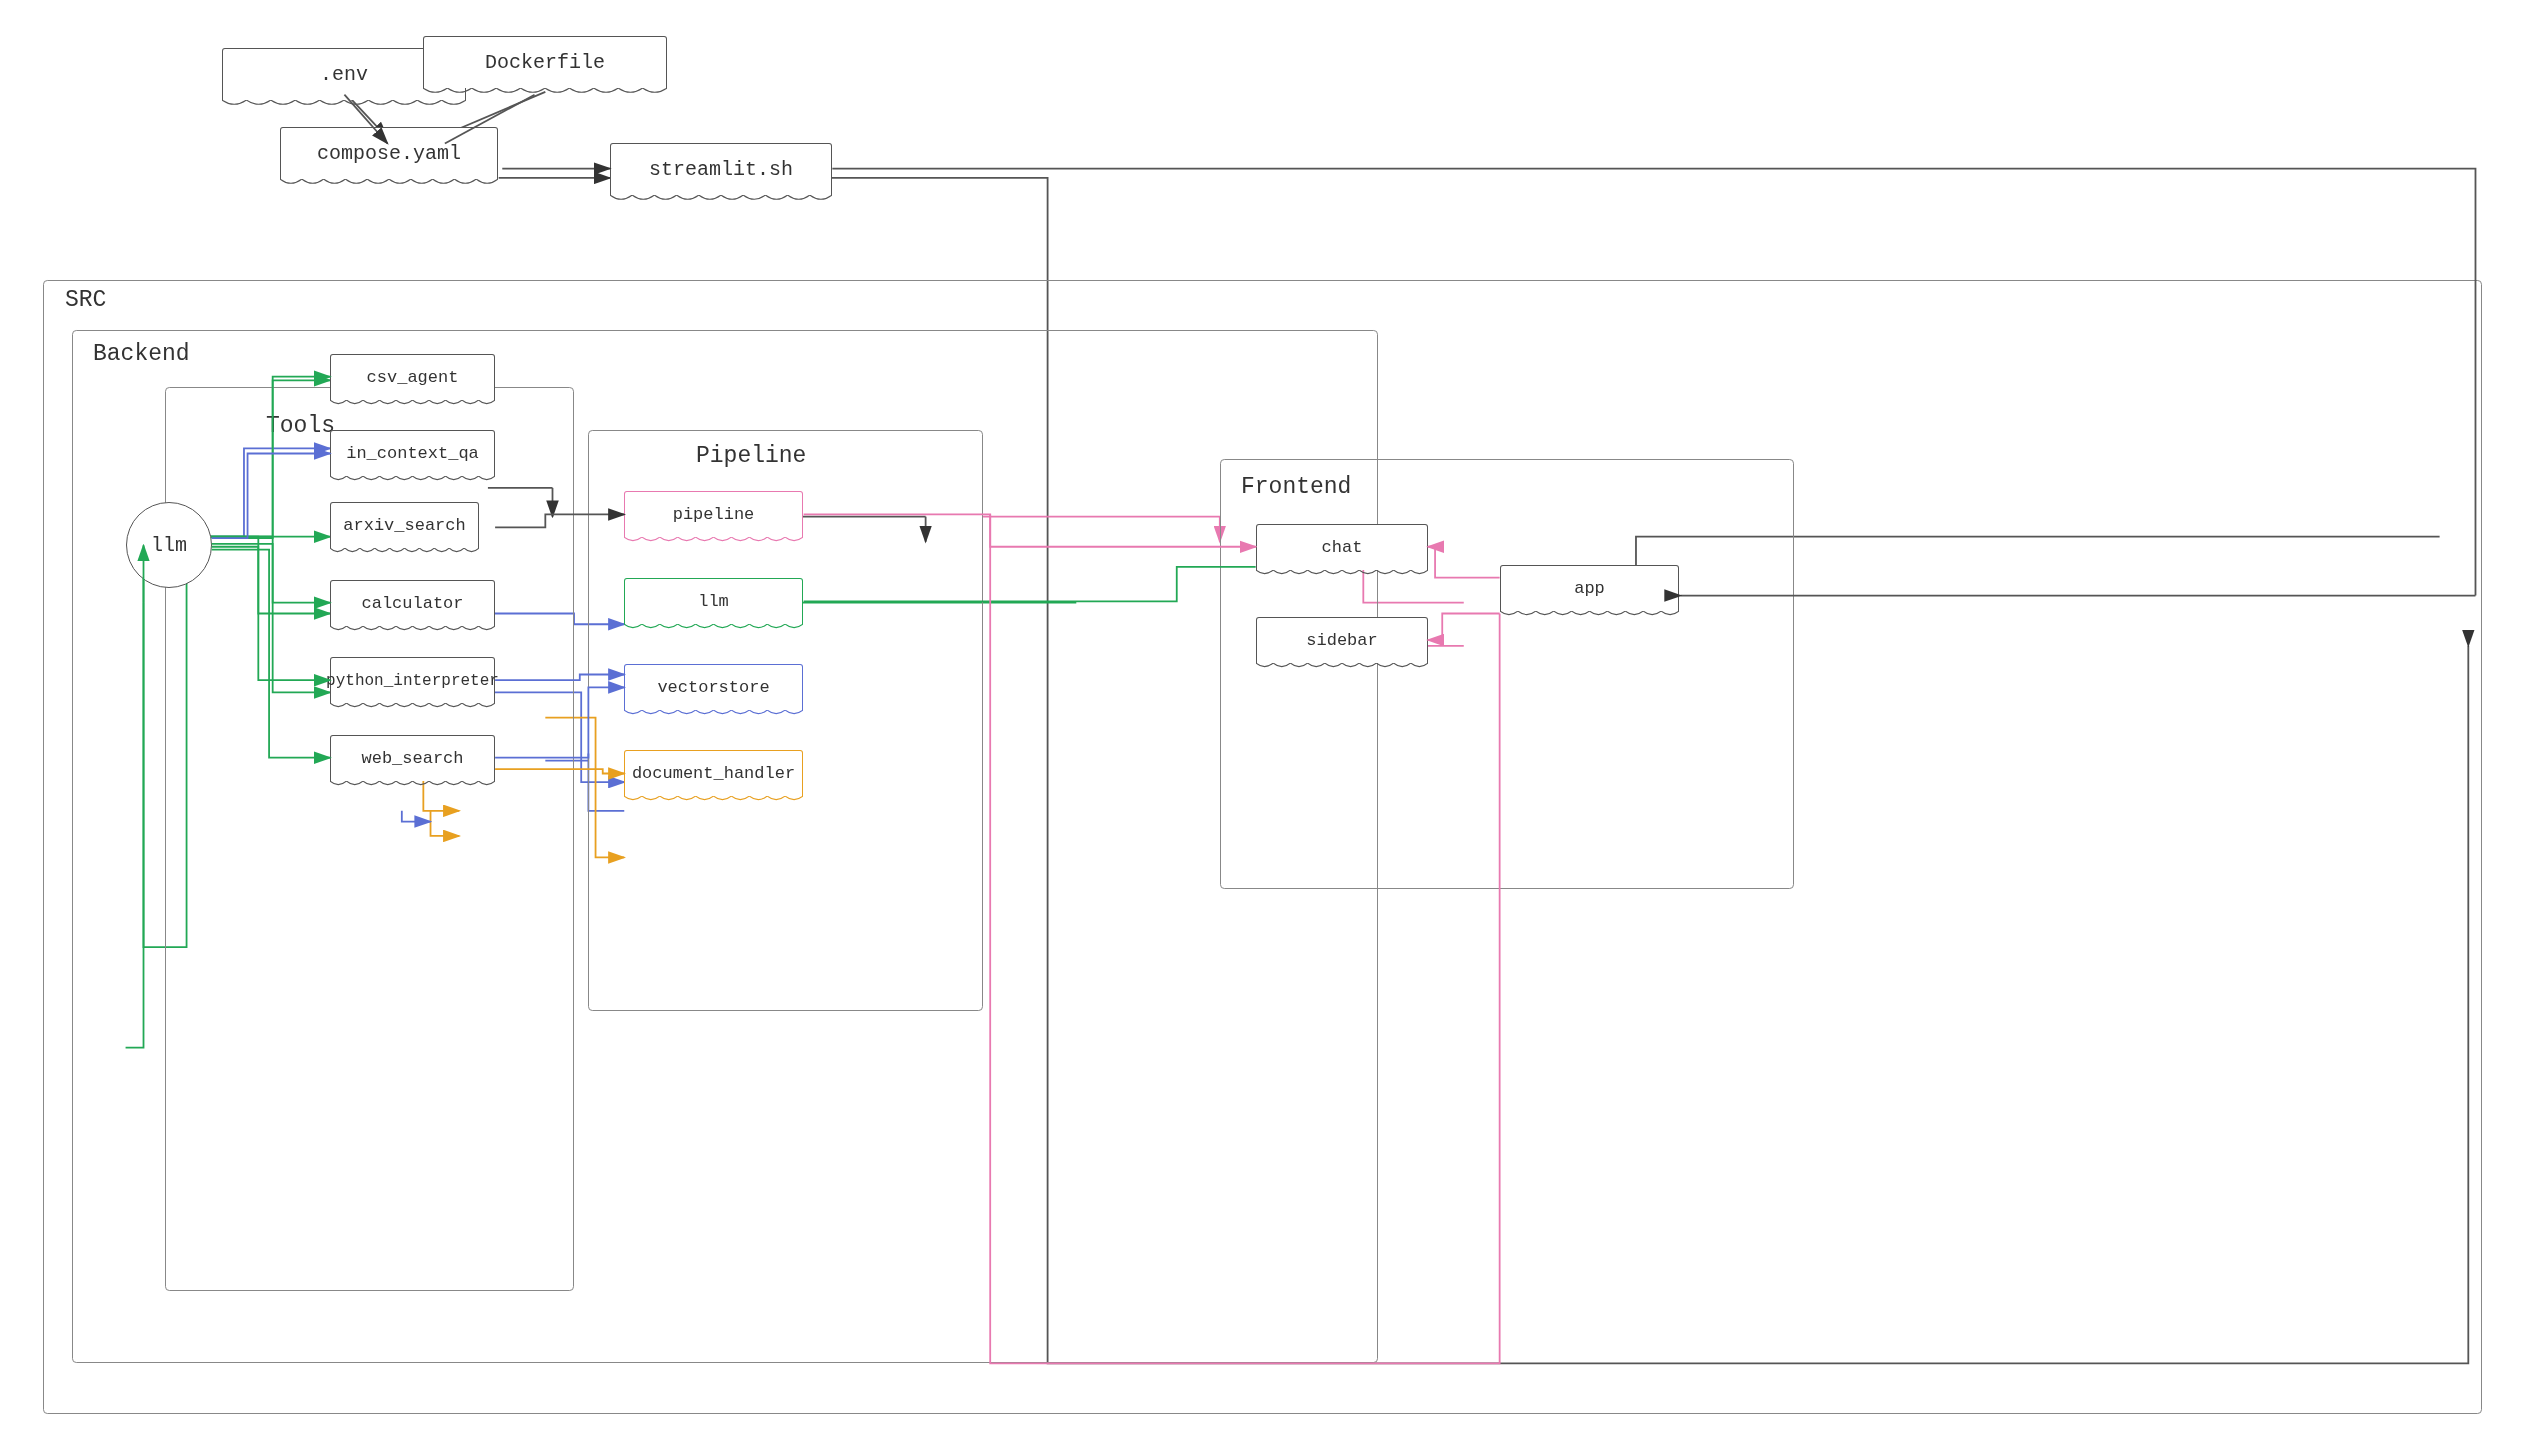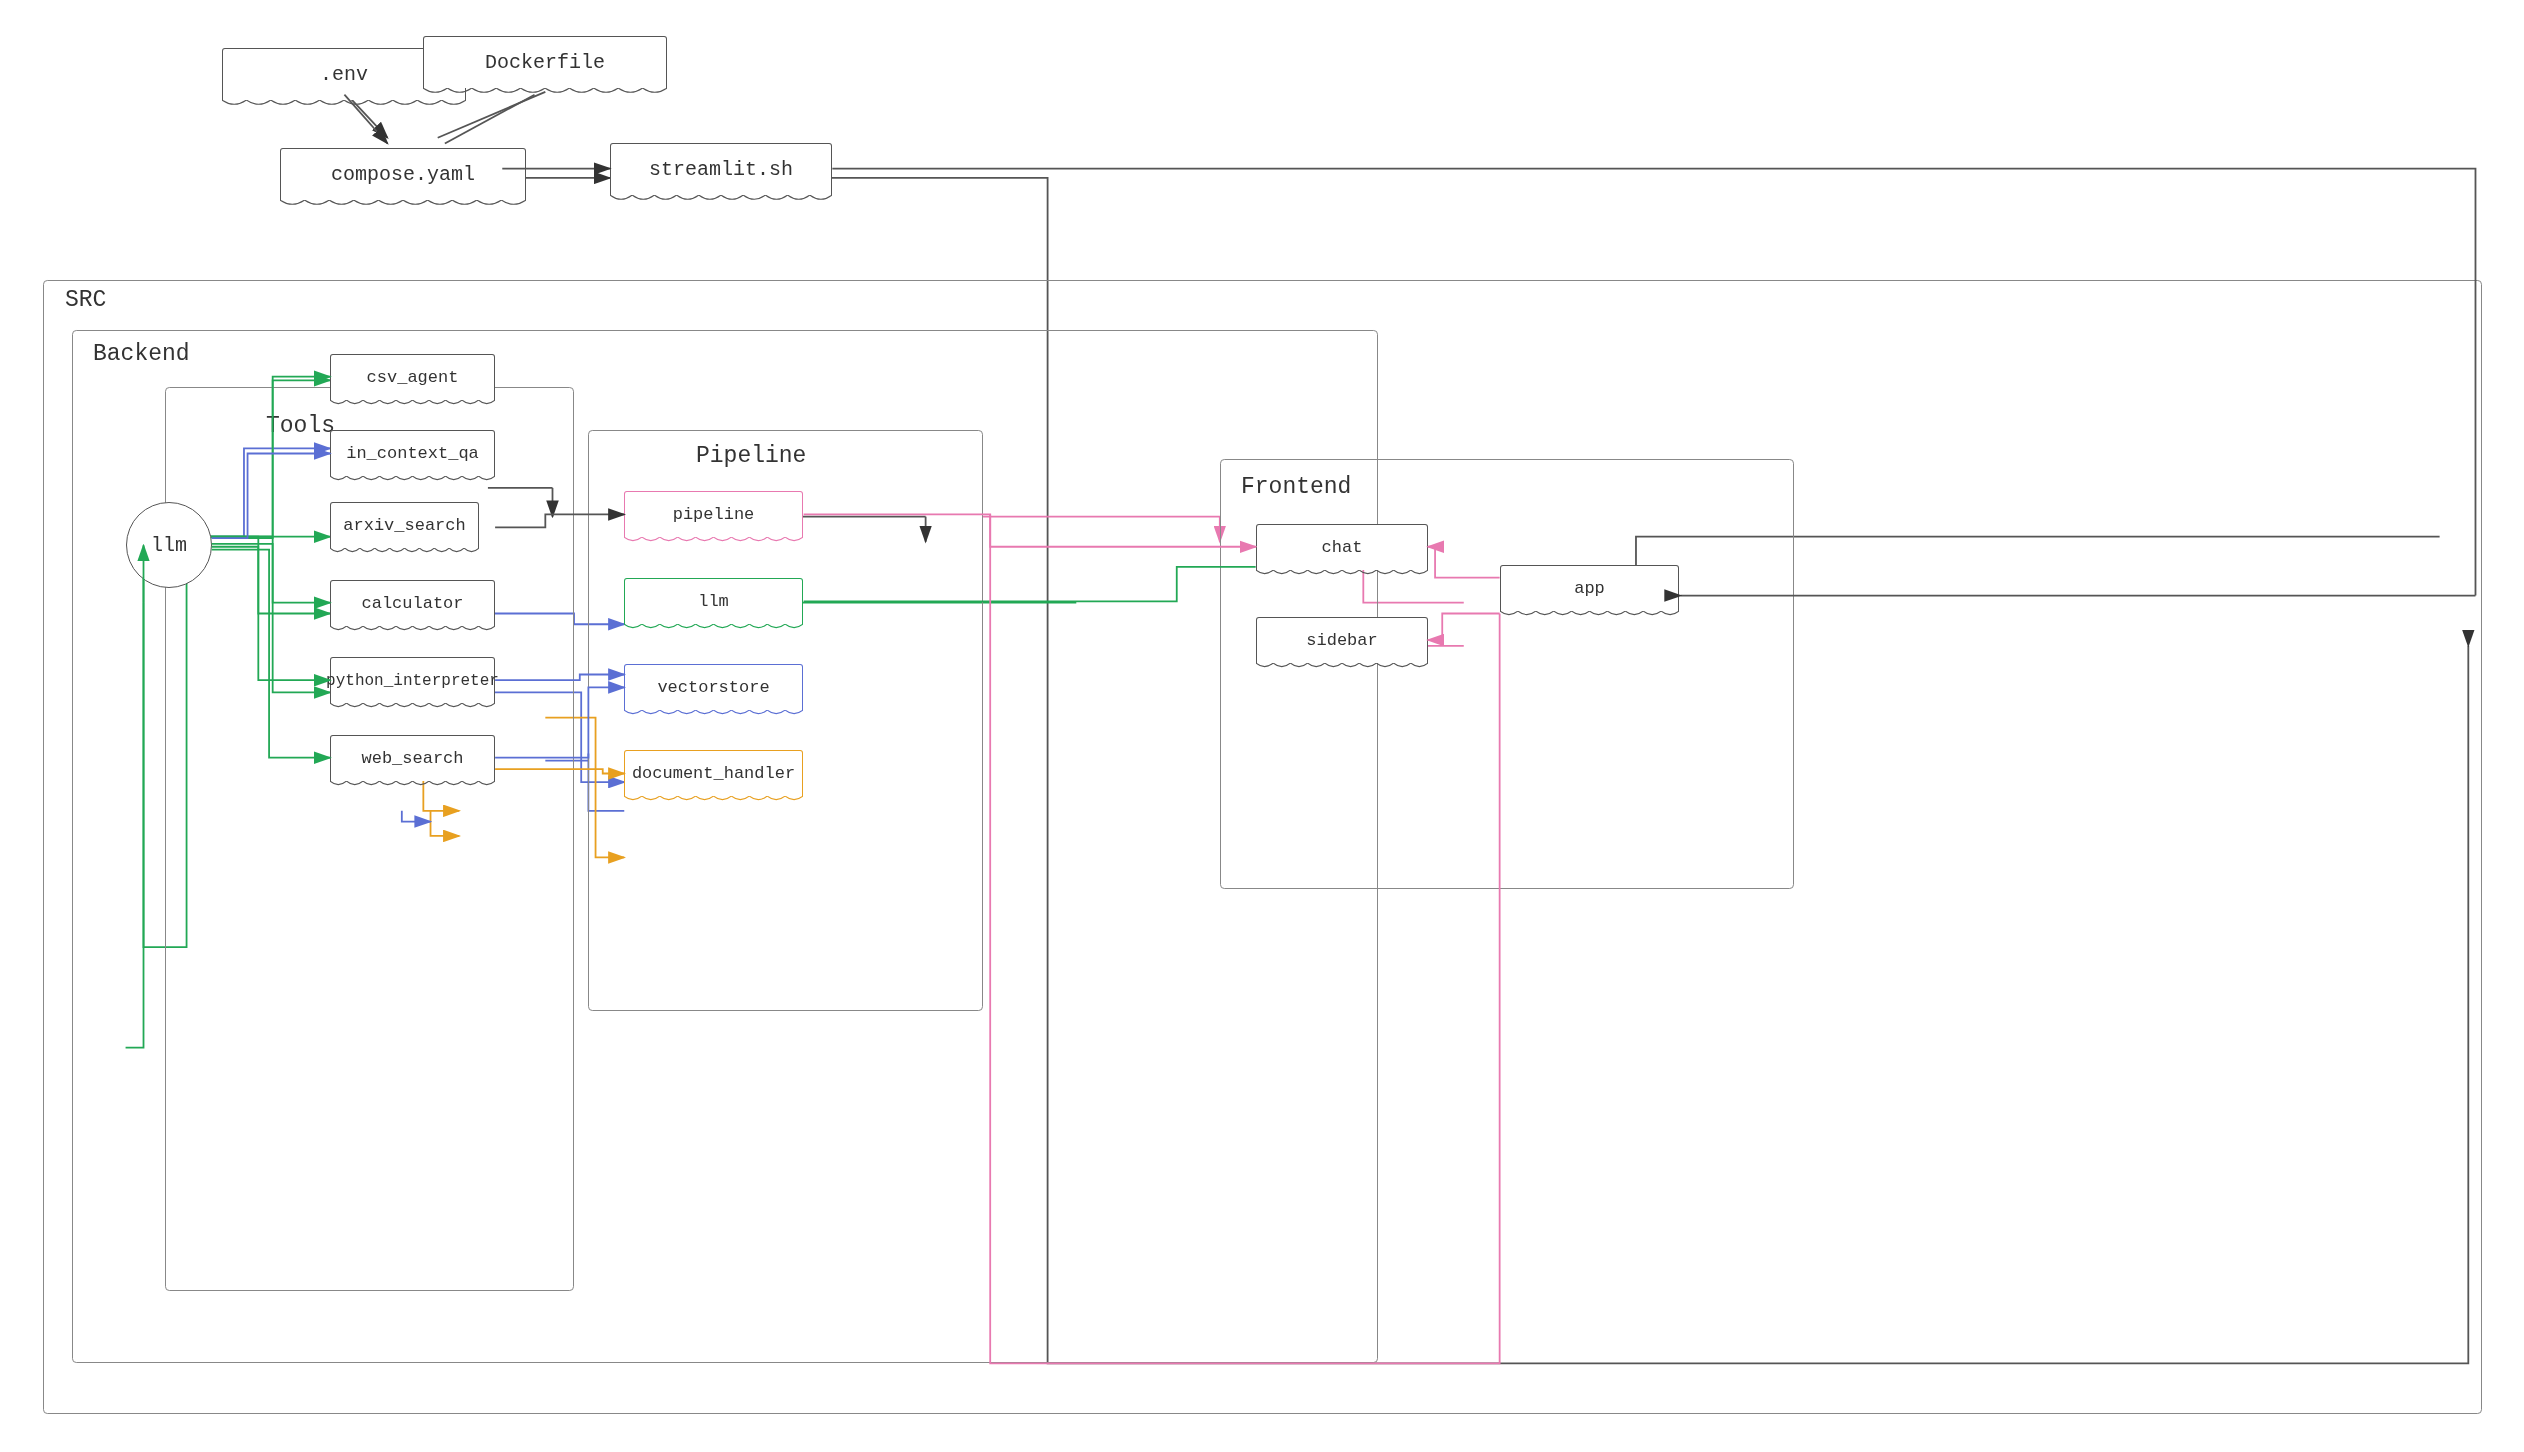--- a/index.html
+++ b/index.html
@@ -167,21 +167,21 @@
     </svg>
   </div>
 
   <div class="wavy-box" style="left:423px; top:36px; width:244px;">
     <div class="wavy-box-inner" style="height:52px;">Dockerfile</div>
     <svg class="wavy-svg" height="8.6" viewBox="0 0 340 12" preserveAspectRatio="none">
       <path d="M0,0 Q17,12 34,0 Q51,12 68,0 Q85,12 102,0 Q119,12 136,0 Q153,12 170,0 Q187,12 204,0 Q221,12 238,0 Q255,12 272,0 Q289,12 306,0 Q323,12 340,0" stroke="#555" stroke-width="1.5" fill="none"></path>
     </svg>
   </div>
 
-  <div class="wavy-box" style="left:280px; top:148px; width:246px;">
+  <div class="wavy-box" style="left:280px; top:127px; width:218px;">
     <div class="wavy-box-inner" style="height:52px;">compose.yaml</div>
     <svg class="wavy-svg" height="8.6" viewBox="0 0 310 12" preserveAspectRatio="none">
       <path d="M0,0 Q15.5,12 31,0 Q46.5,12 62,0 Q77.5,12 93,0 Q108.5,12 124,0 Q139.5,12 155,0 Q170.5,12 186,0 Q201.5,12 217,0 Q232.5,12 248,0 Q263.5,12 279,0 Q294.5,12 310,0" stroke="#555" stroke-width="1.5" fill="none"></path>
     </svg>
   </div>
 
   <div class="wavy-box" style="left:610px; top:143px; width:222px;">
     <div class="wavy-box-inner" style="height:52px;">streamlit.sh</div>
     <svg class="wavy-svg" height="8.6" viewBox="0 0 310 12" preserveAspectRatio="none">
       <path d="M0,0 Q15.5,12 31,0 Q46.5,12 62,0 Q77.5,12 93,0 Q108.5,12 124,0 Q139.5,12 155,0 Q170.5,12 186,0 Q201.5,12 217,0 Q232.5,12 248,0 Q263.5,12 279,0 Q294.5,12 310,0" stroke="#555" stroke-width="1.5" fill="none"></path>

